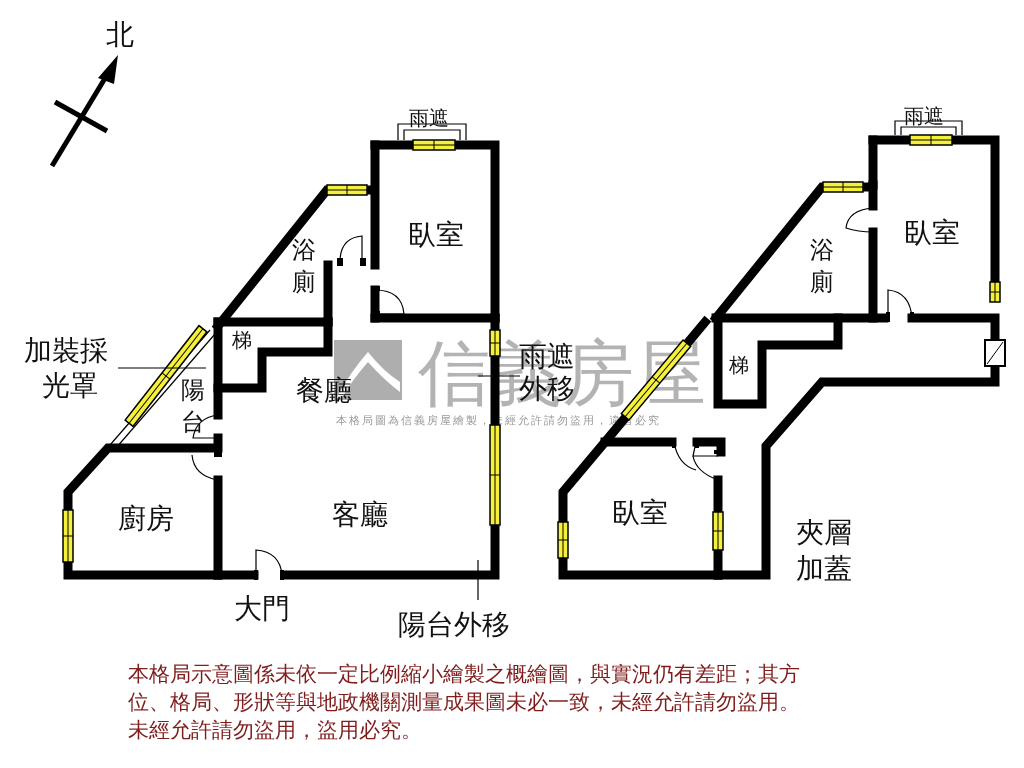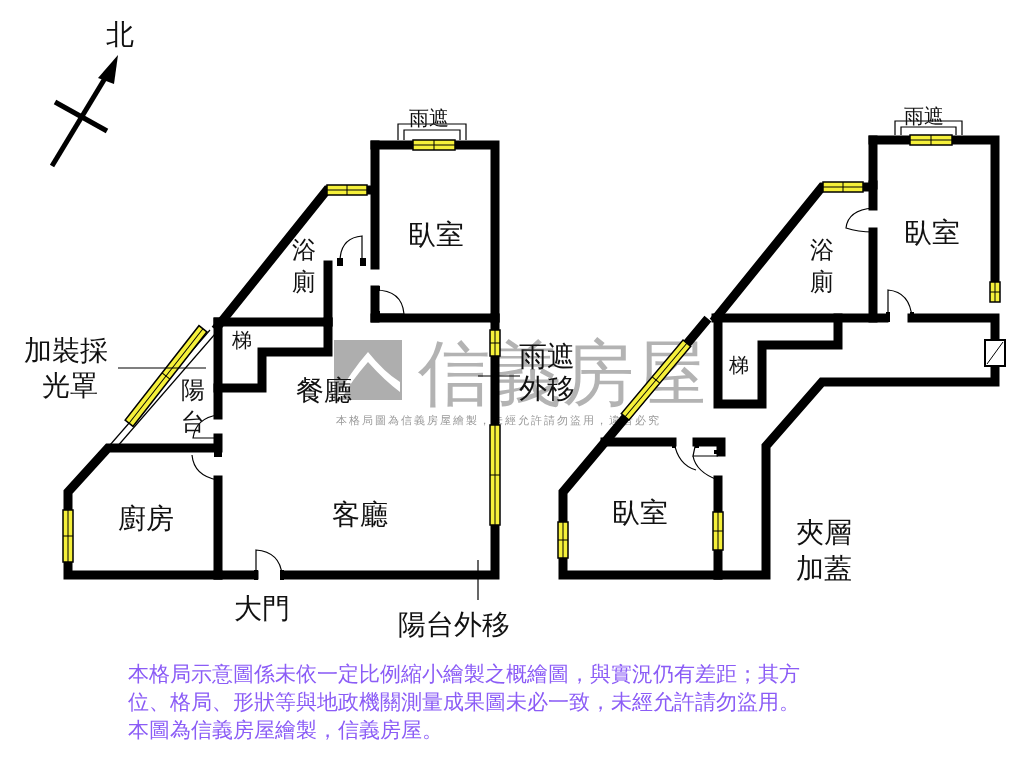--- a/index.html
+++ b/index.html
@@ -10,21 +10,21 @@
   .thin { stroke: #000; stroke-width: 1.2; fill: none; }
   .win { fill: #f5f03a; stroke: #000; stroke-width: 1.5; }
   .winline { stroke: #000; stroke-width: 1; }
   .label { font-family: "DejaVu Serif", "Liberation Serif", serif; fill: #111; }
   .lbl-lg { font-size: 28px; }
   .lbl-md { font-size: 24px; }
   .lbl-sm { font-size: 20px; }
   .wm-big { font-family: "DejaVu Sans", "Liberation Sans", sans-serif; font-size: 72px; fill: #9a9a9a; opacity: 0.75; }
   .wm-small { font-family: "DejaVu Sans", "Liberation Sans", sans-serif; font-size: 11px; fill: #9a9a9a; letter-spacing: 2px; }
   .footnote { position: absolute; left: 128px; top: 660px; width: 880px;
-              font-size: 21px; line-height: 28px; color: #8b5cf6;
+              font-size: 21px; line-height: 28px; color: #7f1d1d;
               font-family: "DejaVu Serif", "Liberation Serif", serif; }
   .footnote div { white-space: nowrap; }
 </style>
 </head>
 <body>
 
 <svg id="plan" viewBox="0 0 1024 768" xmlns="http://www.w3.org/2000/svg">
 
   <g>
     <g>
@@ -228,14 +228,14 @@
     <text class="label lbl-lg" x="612" y="522">臥室</text>
     <text class="label lbl-sm" x="904" y="123">雨遮</text>
     <text class="label lbl-lg" x="796" y="542">夾層</text>
     <text class="label lbl-lg" x="796" y="578">加蓋</text>
   </g>
 </svg>
 
 <div class="footnote">
   <div>本格局示意圖係未依一定比例縮小繪製之概繪圖，與實況仍有差距；其方</div>
   <div>位、格局、形狀等與地政機關測量成果圖未必一致，未經允許請勿盜用。</div>
-  <div>本圖為信義房屋繪製，信義房屋。</div>
+  <div>未經允許請勿盜用，盜用必究。</div>
 </div>
 
 </body></html>

